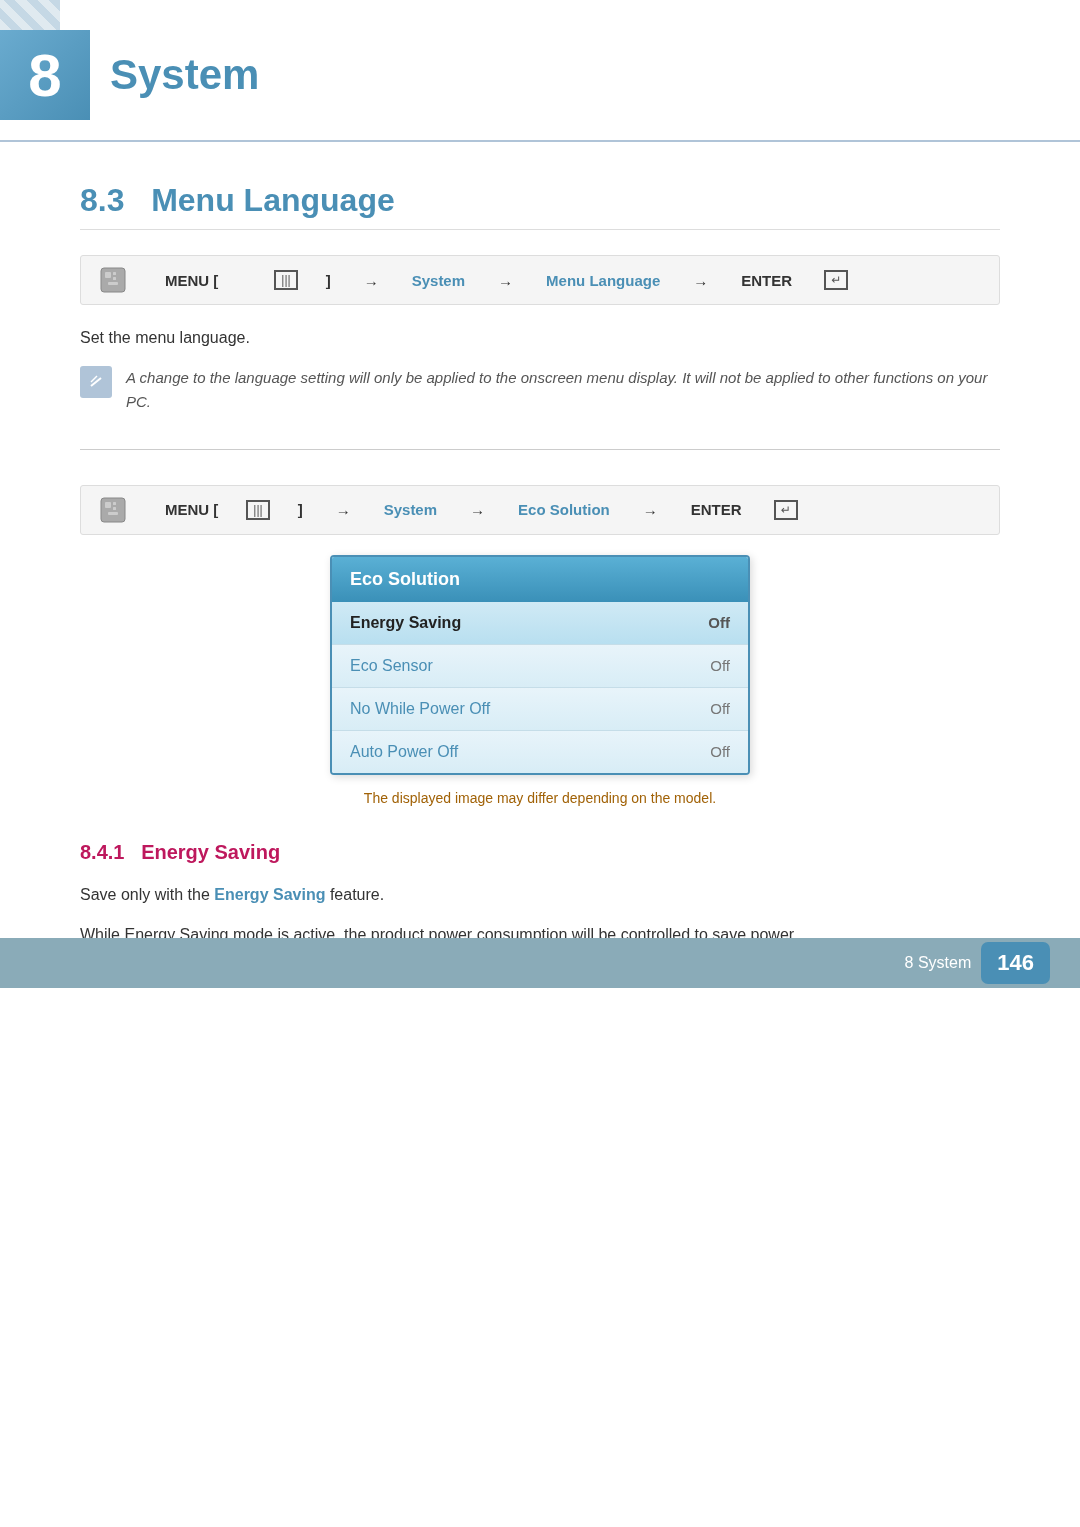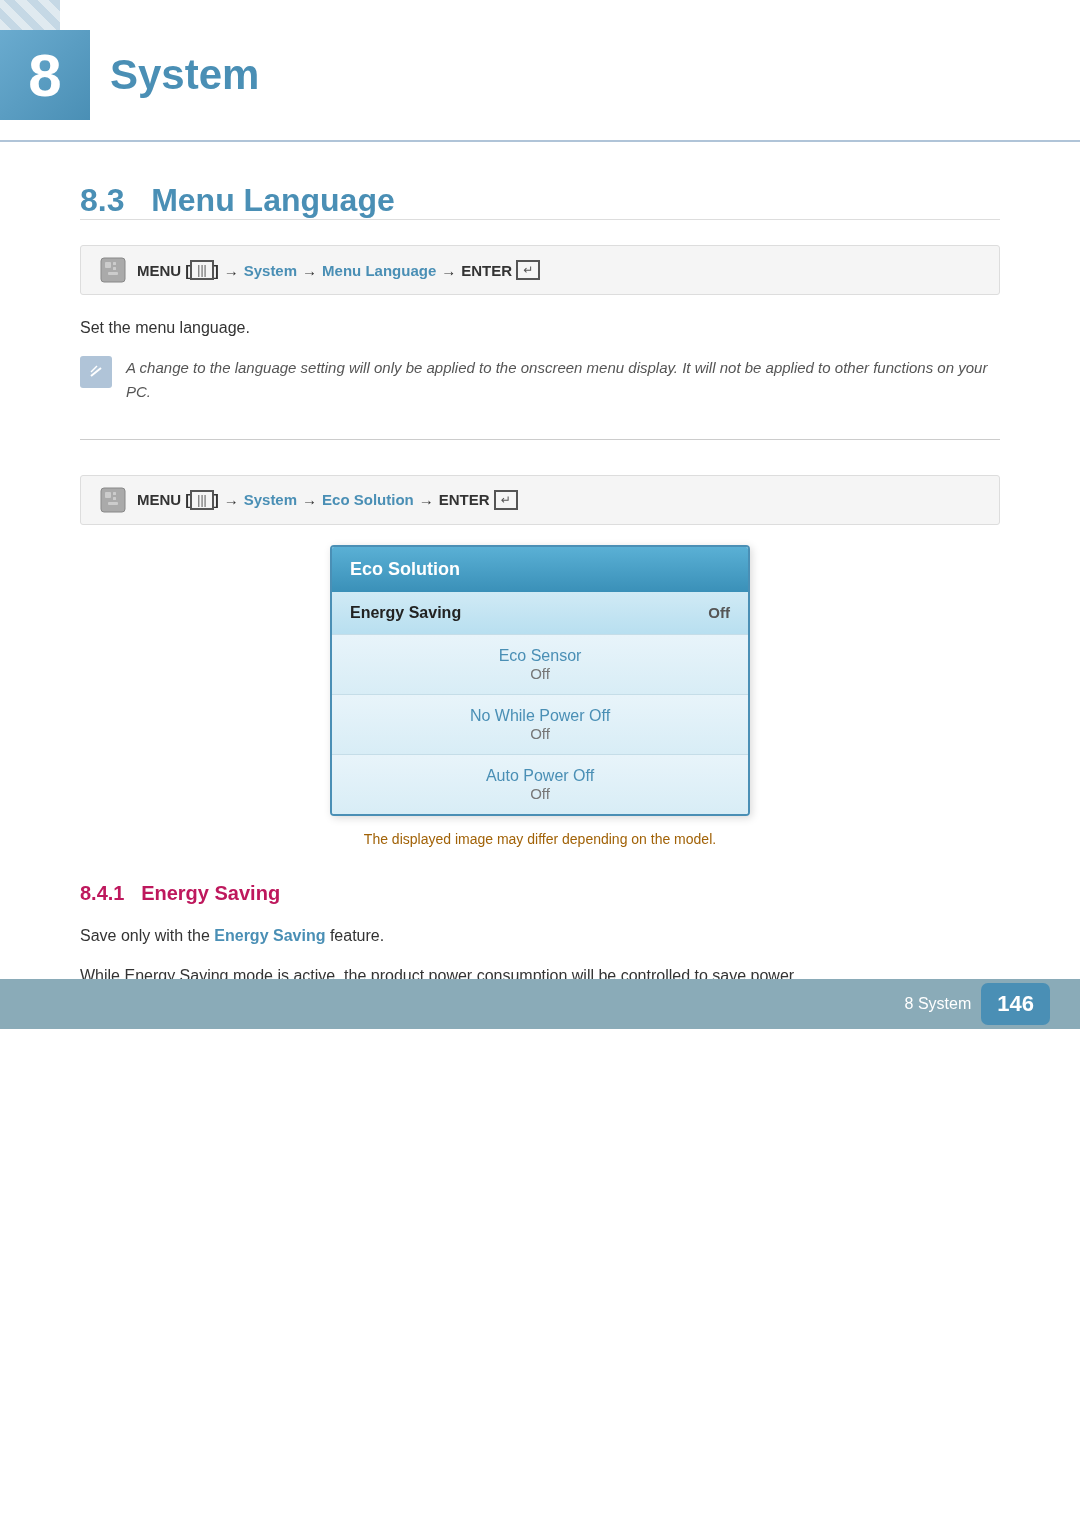--- a/index.html
+++ b/index.html
@@ -49,33 +49,35 @@
     .content {
       padding: 0 80px;
     }
 
     
     .section-heading {
       font-size: 32px;
       font-weight: bold;
       color: #4a8fb5;
       margin-bottom: 25px;
+      padding-bottom: 10px;
       border-bottom: 1px solid #ddd;
     }
 
     
     .nav-path {
       display: flex;
       align-items: center;
       background: #f5f5f5;
       border: 1px solid #ddd;
       padding: 10px 18px;
       margin-bottom: 20px;
       font-size: 15px;
       border-radius: 3px;
+      gap: 28px;
     }
 
     .nav-icon {
       width: 28px;
       height: 28px;
       margin-right: 10px;
       flex-shrink: 0;
     }
 
     .nav-text-black {
@@ -168,21 +170,20 @@
 
     .menu-item.selected {
       background: linear-gradient(to bottom, #d0eaf5, #b8dff0);
       color: #222;
       font-weight: bold;
     }
 
     .menu-item.normal {
       background: linear-gradient(to bottom, #e8f4fa, #d8edf6);
       color: #4a8fb5;
-      flex-direction: column;
     }
 
     .menu-item-label {
       color: inherit;
     }
 
     .menu-item-value {
       color: #777;
       font-size: 15px;
     }

